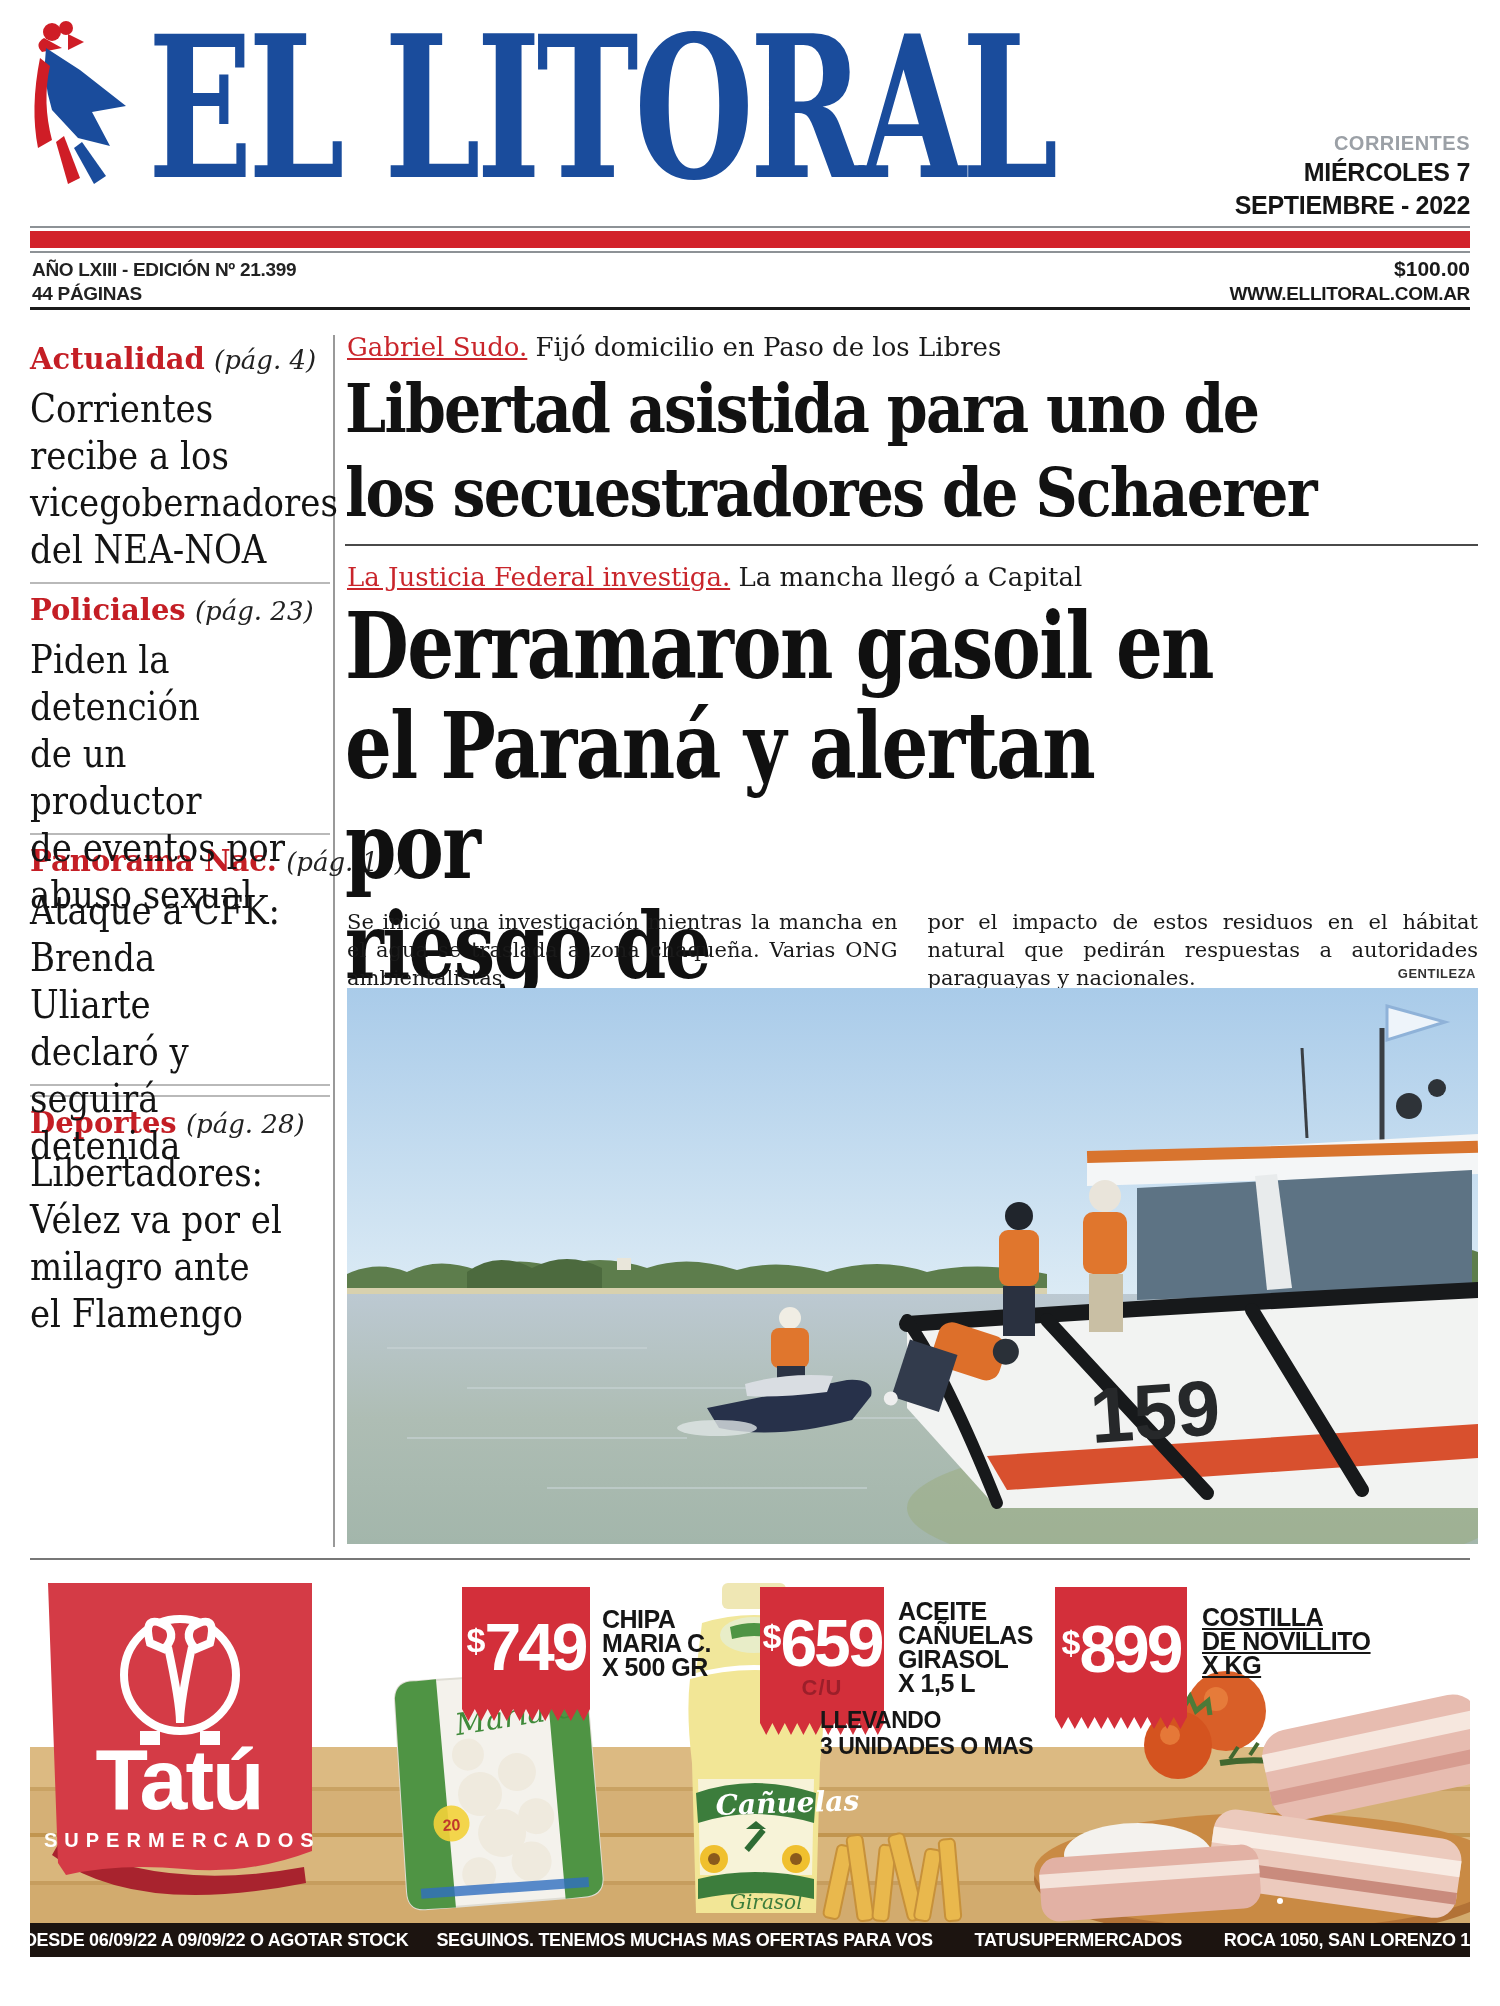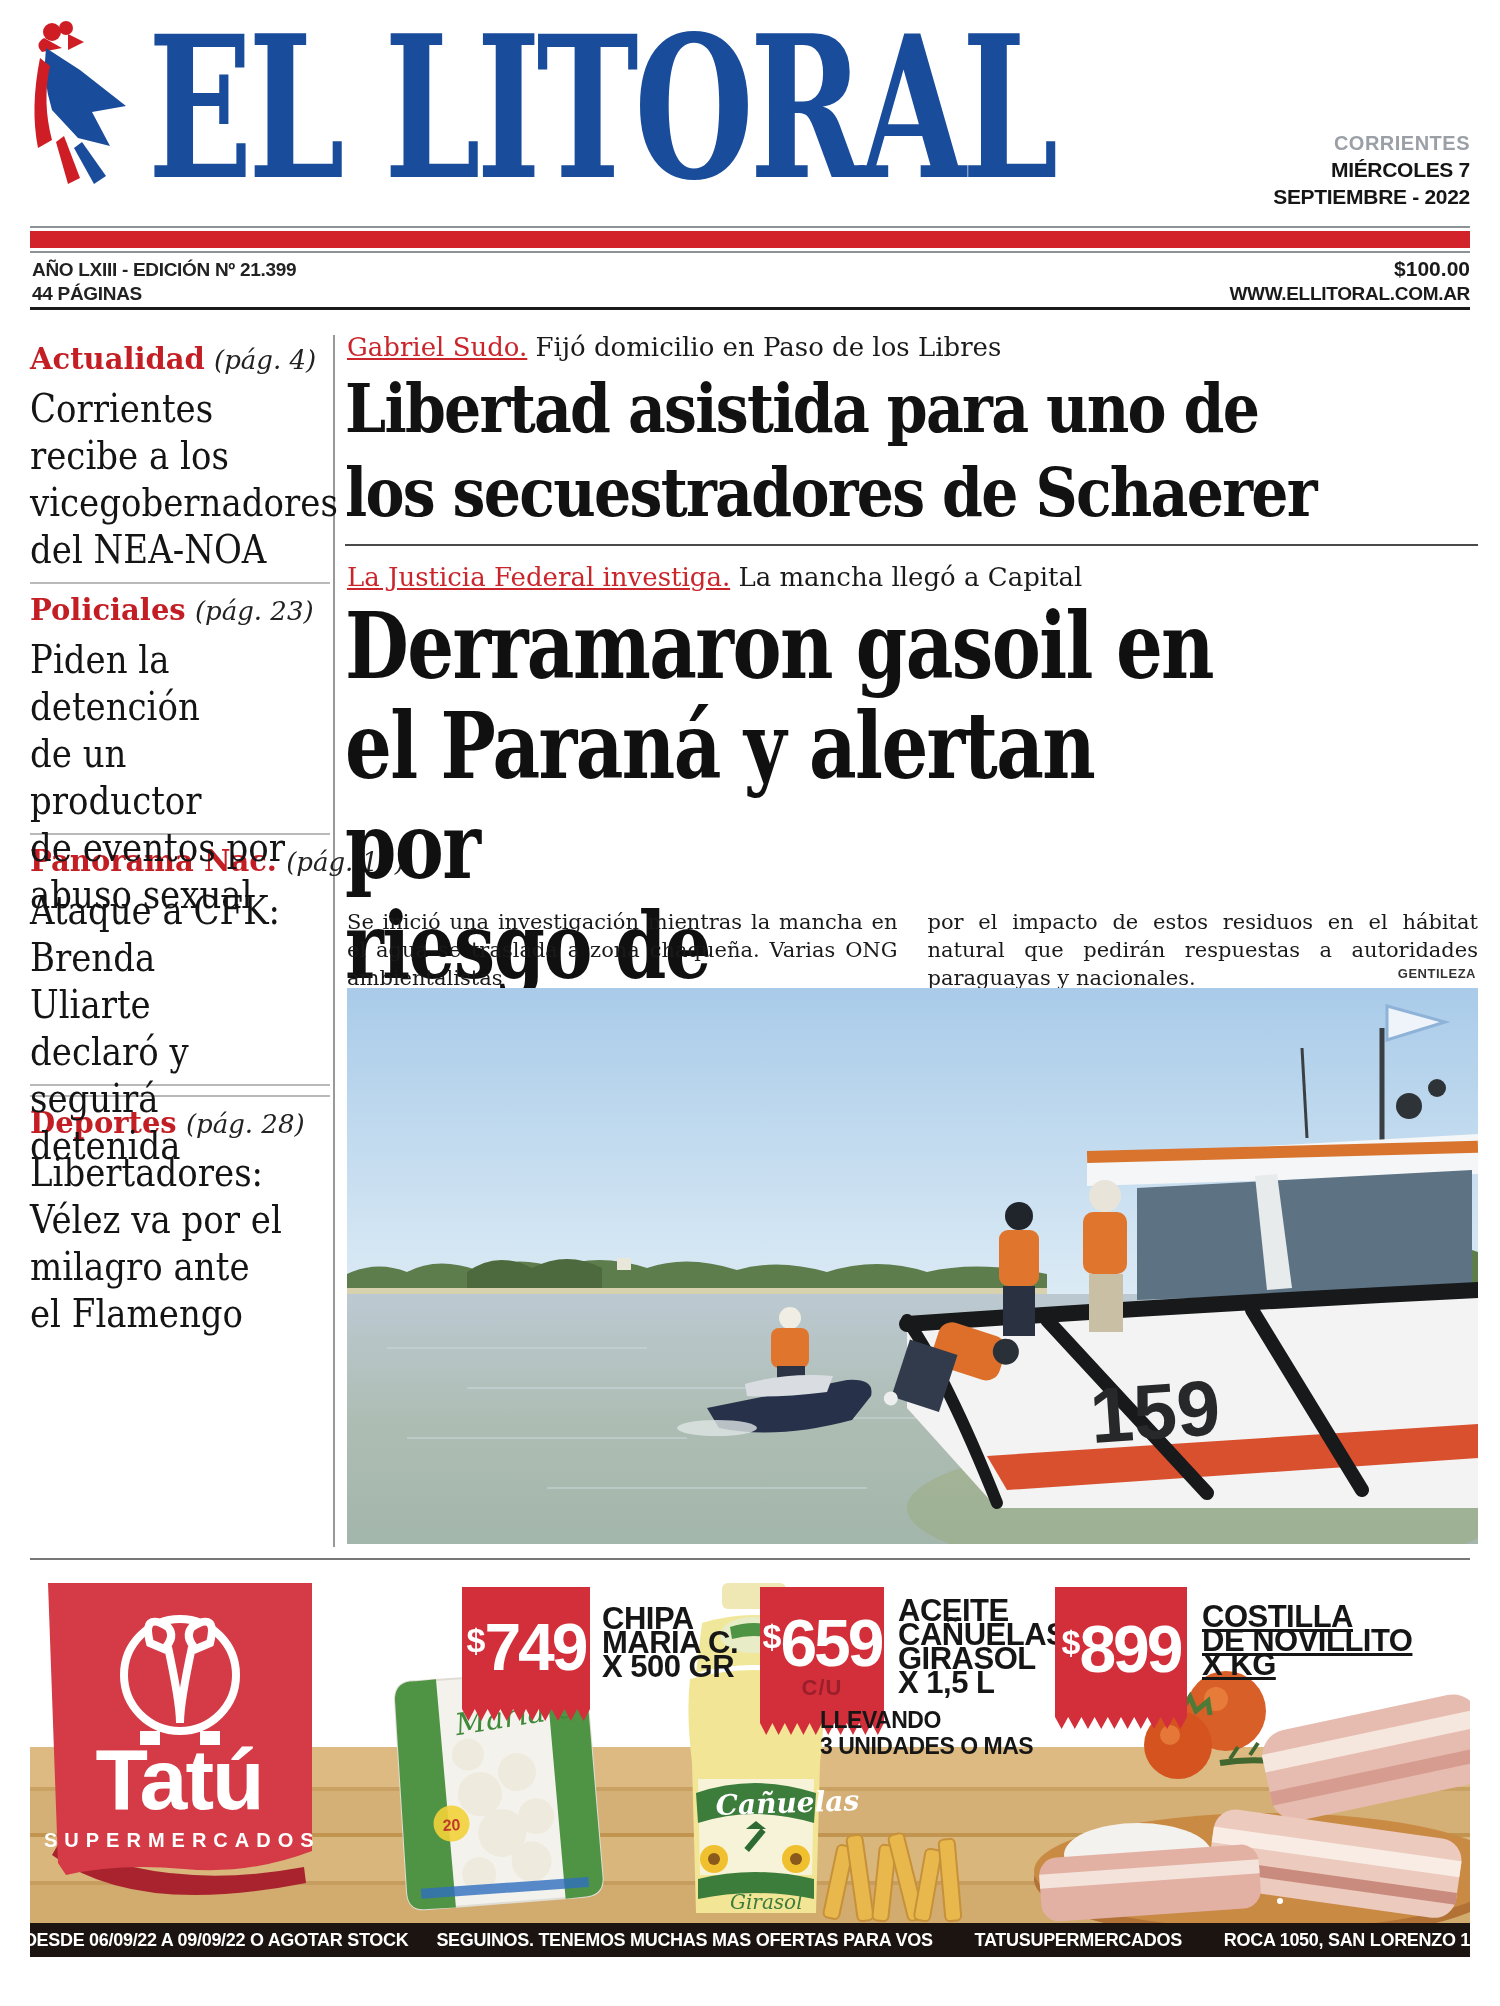--- a/index.html
+++ b/index.html
@@ -7,21 +7,21 @@
         font-family:"DejaVu Serif",serif;color:#1a1a1a;}
   .sans{font-family:"Liberation Sans","DejaVu Sans",sans-serif;}
 
   
   .logo{position:absolute;left:22px;top:18px;width:125px;height:170px;}
   .mast-title{position:absolute;left:148px;top:10px;font-size:196px;font-weight:bold;
               color:#1a4c9c;line-height:1;letter-spacing:-6px;white-space:nowrap;
               transform:scaleX(.70);transform-origin:left top;}
   .dateblock{position:absolute;right:30px;top:130px;text-align:right;line-height:1.3;}
   .dateblock .loc{color:#9ba0a6;font-weight:bold;font-size:20px;letter-spacing:.5px;}
-  .dateblock .d1,.dateblock .d2{color:#151515;font-weight:bold;font-size:21px;letter-spacing:-.3px;}
+  .dateblock .d1,.dateblock .d2{color:#151515;font-weight:bold;font-size:25px;letter-spacing:-.3px;}
 
   .redbar{position:absolute;left:30px;width:1440px;top:226px;}
   .redbar .g{height:2px;background:#8d9296;}
   .redbar .r{height:17px;background:#d2222a;margin:3px 0;}
 
   .edrow-l{position:absolute;left:32px;top:258px;font-weight:bold;font-size:19px;line-height:1.25;color:#222;letter-spacing:-.3px;}
   .edrow-r{position:absolute;right:30px;top:255px;text-align:right;line-height:1.3;}
   .edrow-r .price{font-weight:bold;font-size:21px;}
   .edrow-r .web{font-weight:bold;font-size:19px;letter-spacing:-.3px;}
   .thickrule{position:absolute;left:30px;width:1440px;top:307px;height:3px;background:#1b1b1b;}
@@ -67,21 +67,21 @@
   .brandsub{position:absolute;left:0;top:246px;width:270px;text-align:center;color:#fff;
             font-family:"Liberation Sans",sans-serif;font-weight:bold;font-size:20px;letter-spacing:7px;}
 
   .tag{position:absolute;top:4px;background:#d32f3a;color:#fff;text-align:center;
        font-family:"Liberation Sans",sans-serif;font-weight:bold;
        clip-path:polygon(0 0,100% 0,100% calc(100% - 12px),95% 100%,90% calc(100% - 12px),85% 100%,80% calc(100% - 12px),75% 100%,70% calc(100% - 12px),65% 100%,60% calc(100% - 12px),55% 100%,50% calc(100% - 12px),45% 100%,40% calc(100% - 12px),35% 100%,30% calc(100% - 12px),25% 100%,20% calc(100% - 12px),15% 100%,10% calc(100% - 12px),5% 100%,0 calc(100% - 12px));}
   .tag .cur{font-size:34px;vertical-align:18px;letter-spacing:-1px;}
   .tag .amt{font-size:66px;letter-spacing:-3px;}
   .tag .unit{font-size:22px;color:#9b1f2a;margin-top:-6px;letter-spacing:1px;}
   .offer{position:absolute;color:#161616;font-family:"Liberation Sans",sans-serif;
-         font-weight:bold;font-size:31px;line-height:24px;letter-spacing:-.5px;}
+         font-weight:bold;font-size:25px;line-height:24px;letter-spacing:-.5px;}
   .note{position:absolute;color:#161616;font-family:"Liberation Sans",sans-serif;
         font-weight:bold;font-size:23px;line-height:26px;letter-spacing:-.5px;}
 
   .strip{position:absolute;left:0;top:340px;width:1440px;height:34px;background:#1c1410;
          display:flex;align-items:center;justify-content:center;gap:14px;color:#fff;
          font-family:"Liberation Sans",sans-serif;font-weight:bold;font-size:18px;letter-spacing:-.3px;white-space:nowrap;}
   .strip .vd{width:2px;height:18px;background:#fff;opacity:.9;}
   .strip svg{display:block;}
 </style>
 </head>

